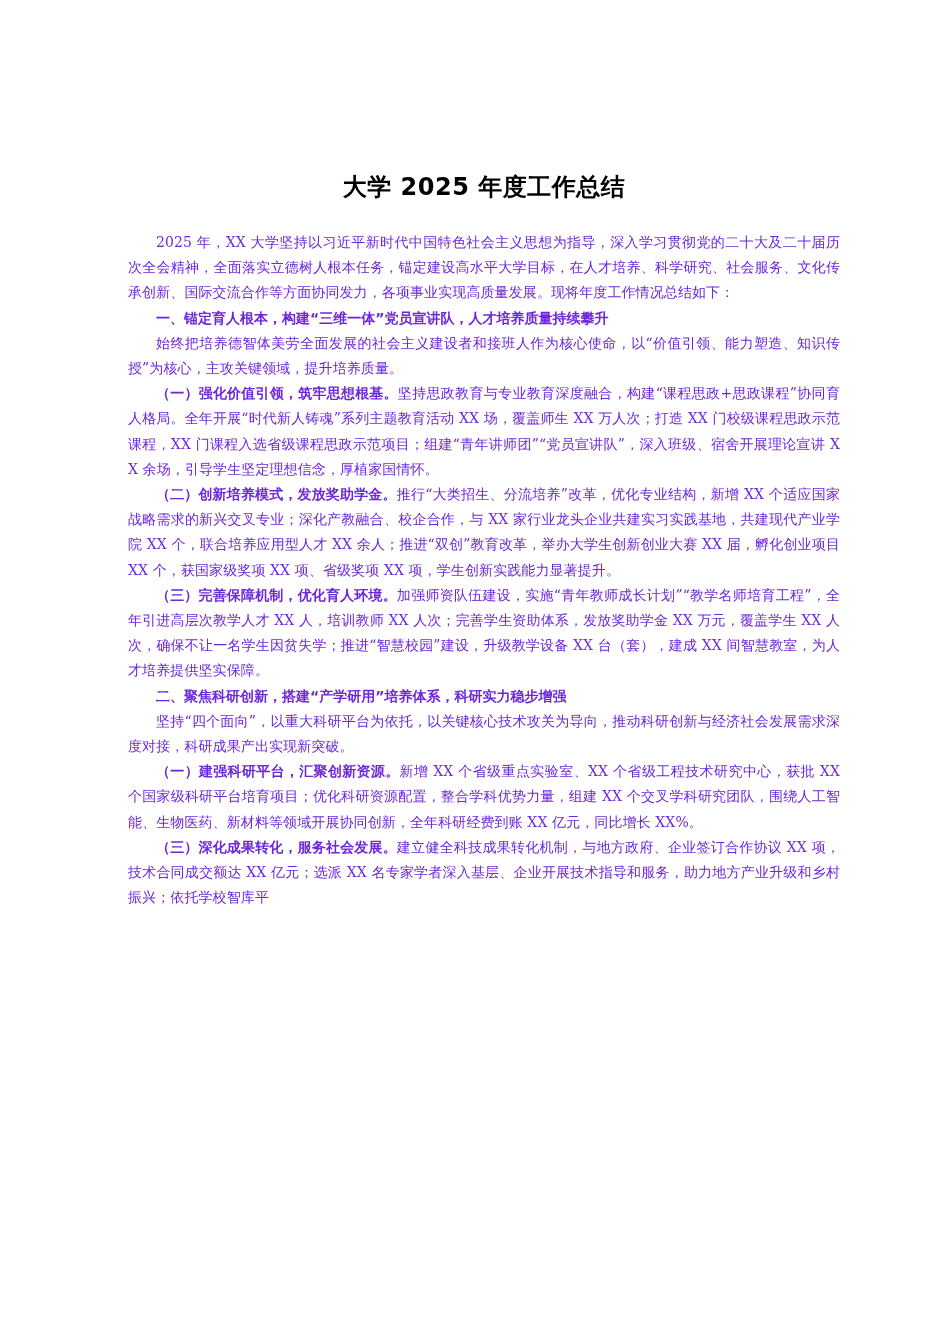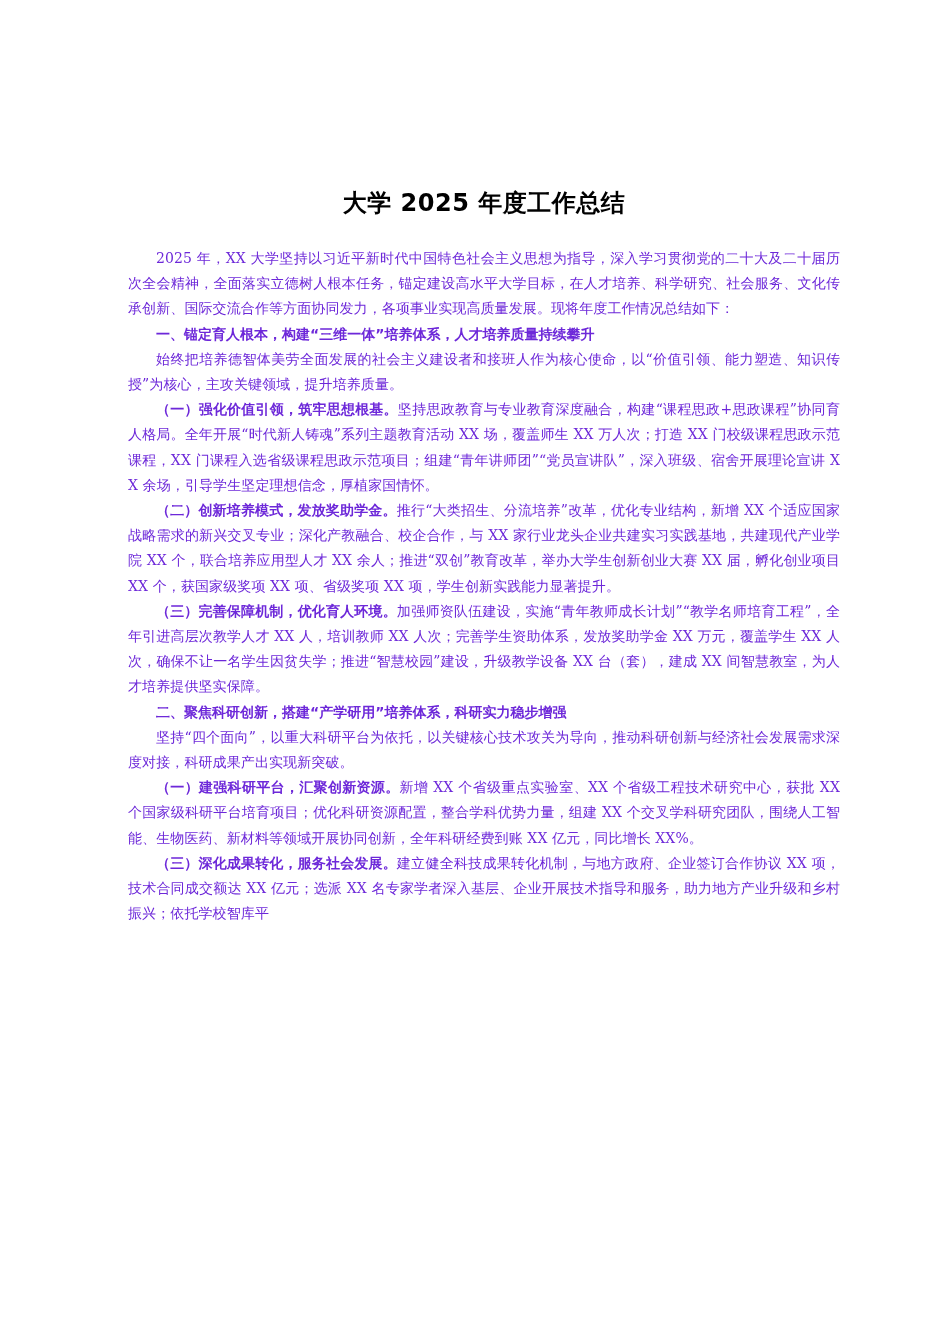--- a/index.html
+++ b/index.html
@@ -11,21 +11,21 @@
     position: relative;
     width: 950px;
     height: 1344px;
     background: #ffffff;
     overflow: hidden;
     box-sizing: border-box;
   }
   .doc-body {
     position: absolute;
     left: 128px;
-    top: 186px;
+    top: 170px;
     width: 712px;
   }
   .doc-title {
     font-family: "DejaVu Sans", "Liberation Sans", sans-serif;
     font-size: 24px;
     font-weight: bold;
     color: #000000;
     text-align: center;
     line-height: 34px;
     letter-spacing: 0.5px;
@@ -57,21 +57,21 @@
   }
 </style>
 </head>
 <body>
 
 <div class="page">
   <div class="doc-body">
     <h1 class="doc-title">大学 2025 年度工作总结</h1>
     <div id="blocks">
         <p class="para">2025 年，XX 大学坚持以习近平新时代中国特色社会主义思想为指导，深入学习贯彻党的二十大及二十届历次全会精神，全面落实立德树人根本任务，锚定建设高水平大学目标，在人才培养、科学研究、社会服务、文化传承创新、国际交流合作等方面协同发力，各项事业实现高质量发展。现将年度工作情况总结如下：</p>
-        <p class="para heading">一、锚定育人根本，构建“三维一体”培养体系，人才培养质量持续攀升</p>
+        <p class="para heading">一、锚定育人根本，构建“三维一体”党员宣讲队，人才培养质量持续攀升</p>
         <p class="para">始终把培养德智体美劳全面发展的社会主义建设者和接班人作为核心使命，以“价值引领、能力塑造、知识传授”为核心，主攻关键领域，提升培养质量。</p>
         <p class="para"><span class="lead">（一）强化价值引领，筑牢思想根基。</span><span>坚持思政教育与专业教育深度融合，构建“课程思政+思政课程”协同育人格局。全年开展“时代新人铸魂”系列主题教育活动 XX 场，覆盖师生 XX 万人次；打造 XX 门校级课程思政示范课程，XX 门课程入选省级课程思政示范项目；组建“青年讲师团”“党员宣讲队”，深入班级、宿舍开展理论宣讲 XX 余场，引导学生坚定理想信念，厚植家国情怀。</span></p>
         <p class="para"><span class="lead">（二）创新培养模式，发放奖助学金。</span><span>推行“大类招生、分流培养”改革，优化专业结构，新增 XX 个适应国家战略需求的新兴交叉专业；深化产教融合、校企合作，与 XX 家行业龙头企业共建实习实践基地，共建现代产业学院 XX 个，联合培养应用型人才 XX 余人；推进“双创”教育改革，举办大学生创新创业大赛 XX 届，孵化创业项目 XX 个，获国家级奖项 XX 项、省级奖项 XX 项，学生创新实践能力显著提升。</span></p>
         <p class="para"><span class="lead">（三）完善保障机制，优化育人环境。</span><span>加强师资队伍建设，实施“青年教师成长计划”“教学名师培育工程”，全年引进高层次教学人才 XX 人，培训教师 XX 人次；完善学生资助体系，发放奖助学金 XX 万元，覆盖学生 XX 人次，确保不让一名学生因贫失学；推进“智慧校园”建设，升级教学设备 XX 台（套），建成 XX 间智慧教室，为人才培养提供坚实保障。</span></p>
         <p class="para heading">二、聚焦科研创新，搭建“产学研用”培养体系，科研实力稳步增强</p>
         <p class="para">坚持“四个面向”，以重大科研平台为依托，以关键核心技术攻关为导向，推动科研创新与经济社会发展需求深度对接，科研成果产出实现新突破。</p>
         <p class="para"><span class="lead">（一）建强科研平台，汇聚创新资源。</span><span>新增 XX 个省级重点实验室、XX 个省级工程技术研究中心，获批 XX 个国家级科研平台培育项目；优化科研资源配置，整合学科优势力量，组建 XX 个交叉学科研究团队，围绕人工智能、生物医药、新材料等领域开展协同创新，全年科研经费到账 XX 亿元，同比增长 XX%。</span></p>
         <p class="para"><span class="lead">（三）深化成果转化，服务社会发展。</span><span>建立健全科技成果转化机制，与地方政府、企业签订合作协议 XX 项，技术合同成交额达 XX 亿元；选派 XX 名专家学者深入基层、企业开展技术指导和服务，助力地方产业升级和乡村振兴；依托学校智库平</span></p>
       </div>
   </div>

